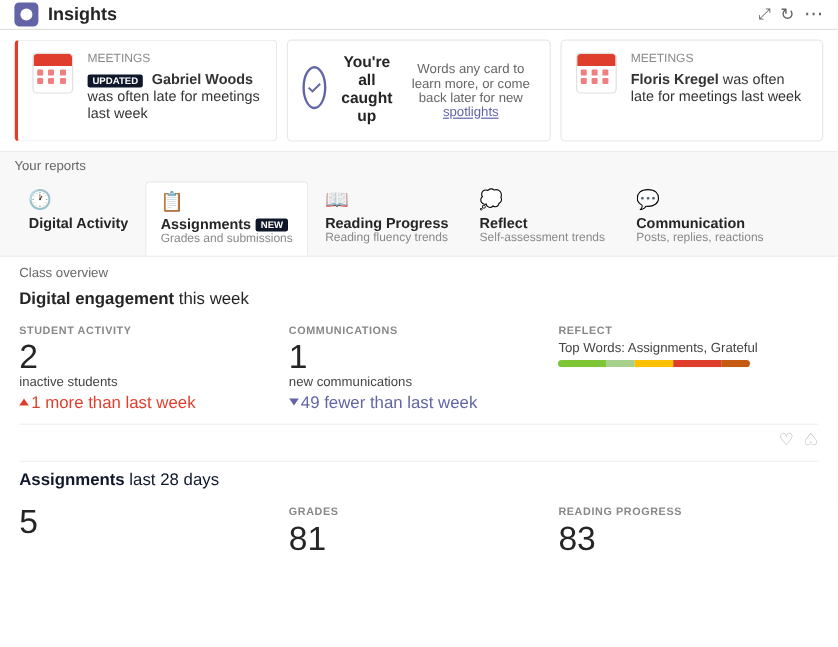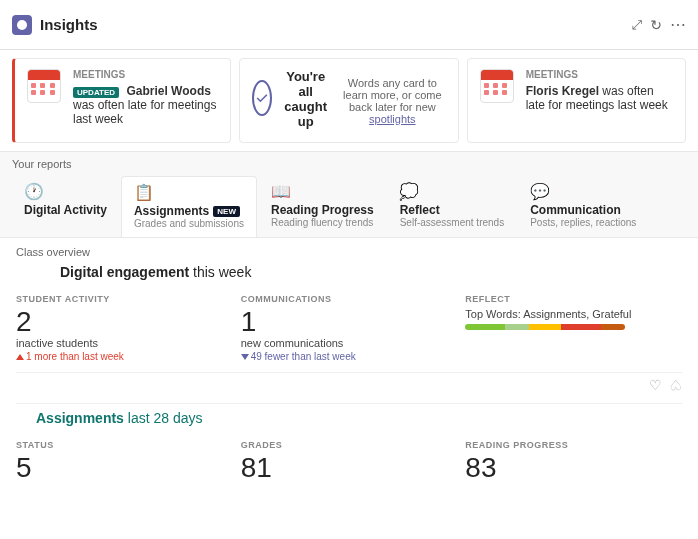--- a/index.html
+++ b/index.html
@@ -1,37 +1,37 @@
 <!DOCTYPE html>
 <html><head>
   <meta charset="utf-8">
   <style>
     * { box-sizing: border-box; margin: 0; padding: 0; }
     body { font-family: 'Segoe UI', Arial, sans-serif; background: #f5f5f5; font-size: 13px; color: #333; width: 698px; height: 539px; overflow: hidden; }
 
     
-    .header { background: #fff; border-bottom: 1px solid #e0e0e0; padding: 6px 12px; display: flex; align-items: center; justify-content: space-between; height: 50px; }
+    .header { background: #fff; border-bottom: 1px solid #e0e0e0; padding: 6px 12px; display: flex; align-items: center; justify-content: space-between; height: 25px; }
     .header-left { display: flex; align-items: center; gap: 8px; }
     .header-icon { width: 20px; height: 20px; background: #6264a7; border-radius: 4px; display: flex; align-items: center; justify-content: center; }
     .header-icon svg { fill: white; width: 12px; height: 12px; }
     .header-title { font-size: 15px; font-weight: 600; color: #252525; }
     .header-actions { display: flex; gap: 8px; align-items: center; }
     .header-actions span { color: #616161; cursor: pointer; font-size: 14px; }
 
     
     .spotlights { background: #fff; padding: 8px 12px; border-bottom: 1px solid #e8e8e8; }
     .spotlights-grid { display: grid; grid-template-columns: 1fr 1fr 1fr; gap: 8px; }
     .spotlight-card { border: 1px solid #e8e8e8; border-radius: 4px; padding: 10px 12px; background: #fff; display: flex; align-items: flex-start; gap: 10px; min-height: 70px; }
     .spotlight-card.center-card { flex-direction: row; align-items: center; justify-content: center; text-align: center; border: 1px solid #e8e8e8; }
     .spotlight-card.left-border { border-left: 3px solid #e03e2d; }
-    .spotlight-label { font-size: 10px; color: #888; font-weight: 700; text-transform: uppercase; margin-bottom: 4px; }
+    .spotlight-label { font-size: 10px; color: #888; font-weight: 400; text-transform: uppercase; margin-bottom: 4px; }
     .spotlight-icon-cal { width: 36px; height: 36px; flex-shrink: 0; }
     .cal-icon { width: 34px; height: 34px; border-radius: 4px; overflow: hidden; background: #fff; border: 1px solid #e0e0e0; }
     .cal-top { background: #e03e2d; height: 10px; border-radius: 2px 2px 0 0; }
-    .badge-updated { background: #0f766e; color: white; font-size: 8px; font-weight: 700; padding: 1px 4px; border-radius: 2px; text-transform: uppercase; margin-right: 4px; }
+    .badge-updated { background: #0f172a; color: white; font-size: 8px; font-weight: 700; padding: 1px 4px; border-radius: 2px; text-transform: uppercase; margin-right: 4px; }
     .spotlight-text { font-size: 12px; color: #333; }
     .spotlight-text strong { font-weight: 600; }
     .check-circle { width: 36px; height: 36px; border-radius: 50%; border: 2px solid #6264a7; display: flex; align-items: center; justify-content: center; margin-bottom: 6px; }
     .check-circle svg { width: 16px; height: 16px; stroke: #6264a7; fill: none; }
     .caught-up-title { font-size: 13px; font-weight: 600; color: #252525; margin-bottom: 3px; }
     .caught-up-sub { font-size: 11px; color: #666; }
     .caught-up-link { color: #6264a7; text-decoration: underline; cursor: pointer; }
 
     
     .reports-section { background: #f8f8f8; border-bottom: 1px solid #e8e8e8; padding: 6px 12px 0; }
@@ -43,42 +43,42 @@
     .report-tab-name { font-size: 12px; font-weight: 600; color: #252525; display: flex; align-items: center; gap: 4px; }
     .badge-new { background: #0f172a; color: white; font-size: 8px; font-weight: 700; padding: 1px 4px; border-radius: 2px; text-transform: uppercase; }
     .report-tab-sub { font-size: 10px; color: #888; }
 
     
     .class-overview { background: #fff; padding: 8px 16px; height: 100%; }
     .class-overview-label { font-size: 11px; color: #666; margin-bottom: 6px; }
 
     
     .engagement-block { margin-bottom: 10px; }
-    .engagement-title { font-size: 14px; color: #252525; margin-bottom: 8px; margin-left: 44px; }
+    .engagement-title { font-size: 14px; color: #252525; margin-bottom: 8px; }
     .engagement-title strong { font-weight: 700; }
     .engagement-title span { font-weight: 400; }
     .metrics-row { display: grid; grid-template-columns: 1fr 1fr 1fr; gap: 8px; margin-bottom: 4px; }
     .metric-box { padding: 6px 0; }
     .metric-category { font-size: 9px; font-weight: 700; color: #888; text-transform: uppercase; letter-spacing: 0.5px; margin-bottom: 4px; }
     .metric-value { font-size: 28px; font-weight: 300; color: #252525; line-height: 1; }
     .metric-desc { font-size: 11px; color: #444; margin-top: 1px; }
-    .metric-change { font-size: 10px; display: flex; align-items: center; gap: 2px; margin-top: 2px; }
+    .metric-change { font-size: 14px; display: flex; align-items: center; gap: 2px; margin-top: 2px; }
     .metric-change.up { color: #e03e2d; }
     .metric-change.down { color: #6264a7; }
     .triangle-up { width: 0; height: 0; border-left: 4px solid transparent; border-right: 4px solid transparent; border-bottom: 6px solid #e03e2d; display: inline-block; }
     .triangle-down { width: 0; height: 0; border-left: 4px solid transparent; border-right: 4px solid transparent; border-top: 6px solid #6264a7; display: inline-block; }
     .reflect-words { font-size: 11px; color: #444; margin-bottom: 4px; }
     .reflect-bar { display: flex; height: 6px; border-radius: 3px; overflow: hidden; width: 160px; }
     .reflect-bar-seg { height: 100%; }
     .block-footer { display: flex; justify-content: flex-end; gap: 8px; padding-top: 4px; border-top: 1px solid #f0f0f0; }
     .icon-btn { font-size: 14px; color: #aaa; cursor: pointer; }
 
     
     .assignments-block { }
-    .assignments-title { font-size: 14px; color: #0f766e; margin-bottom: 8px; margin-left: 20px; }
+    .assignments-title { font-size: 14px; color: #0f172a; margin-bottom: 8px; }
     .assignments-title strong { font-weight: 700; }
 
     .divider { border: none; border-top: 1px solid #f0f0f0; margin: 6px 0; }
   </style>
 </head>
 <body>
 
 <div class="header">
   <div class="header-left">
     <div class="header-icon">
@@ -249,21 +249,20 @@
 
   <hr class="divider">
 
   <div class="assignments-block">
     <div class="assignments-title">
       <strong>Assignments</strong><span> last 28 days</span>
     </div>
     <div class="metrics-row">
 
       <div class="metric-box">
-        <div class="metric-category">STATUS</div>
         <div class="metric-value">5</div>
 
       </div>
 
       <div class="metric-box">
         <div class="metric-category">GRADES</div>
         <div class="metric-value">81</div>
 
       </div>
 

